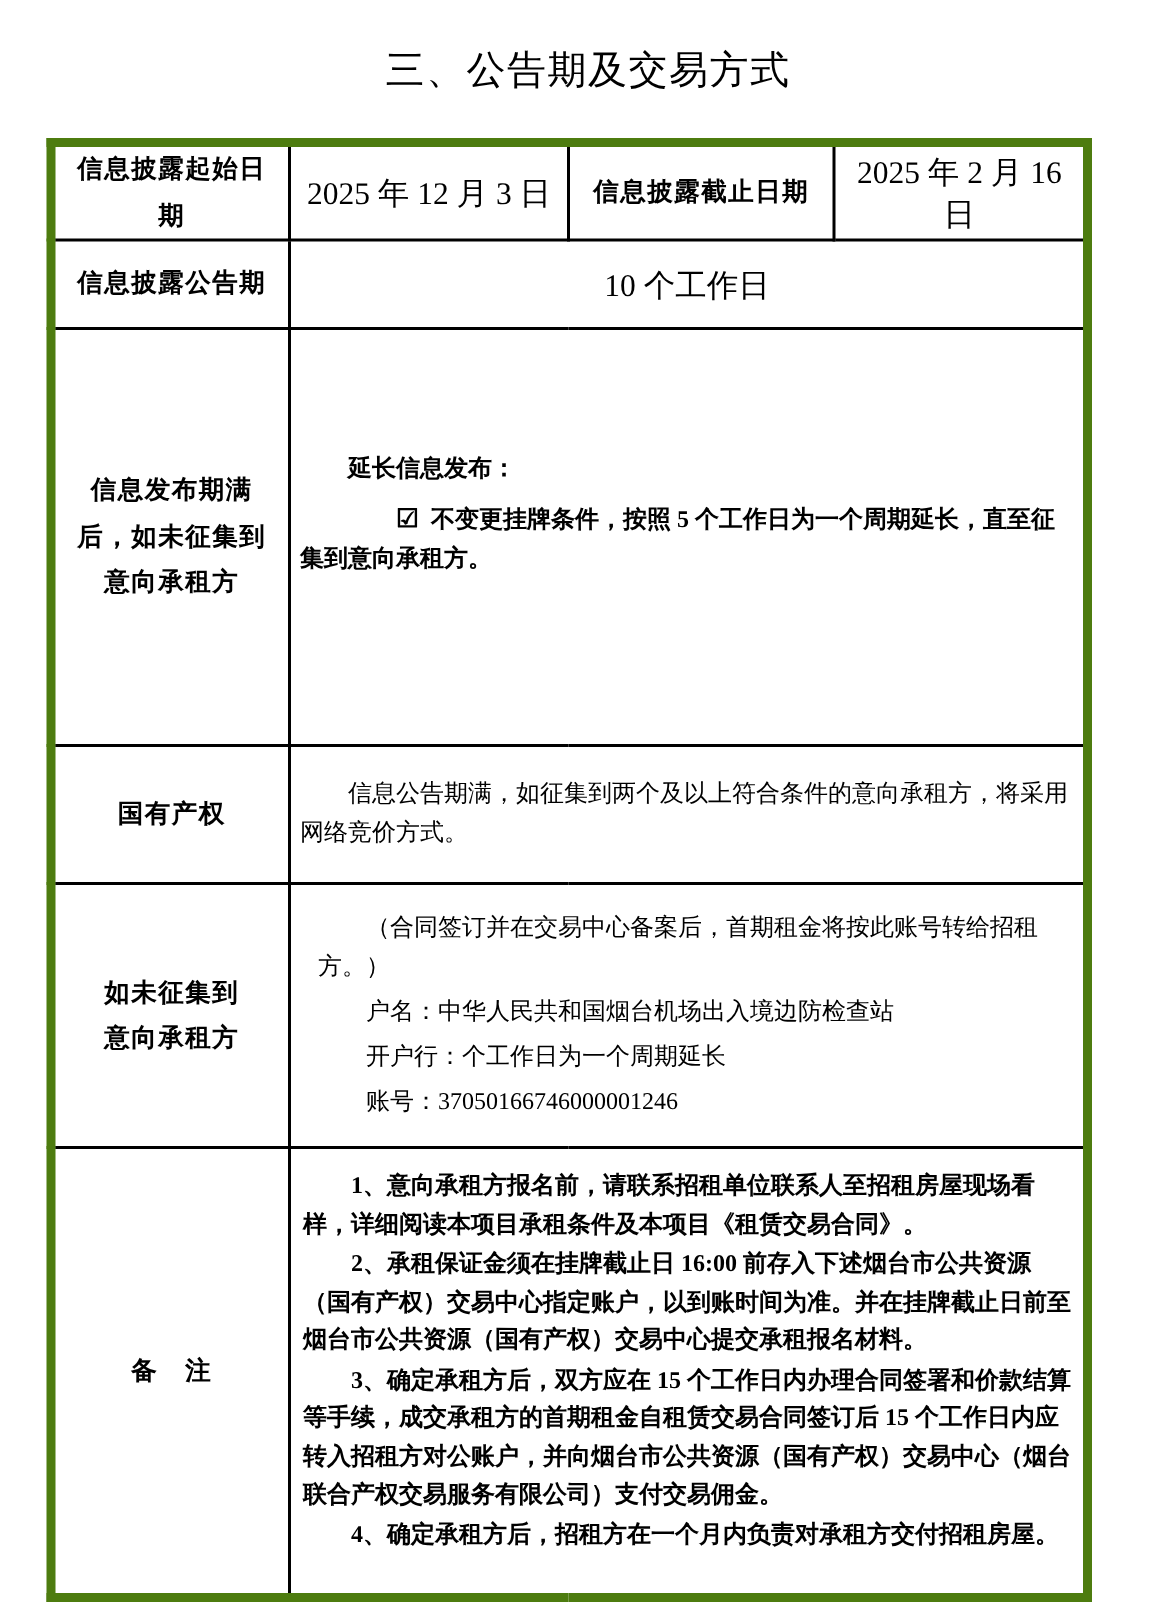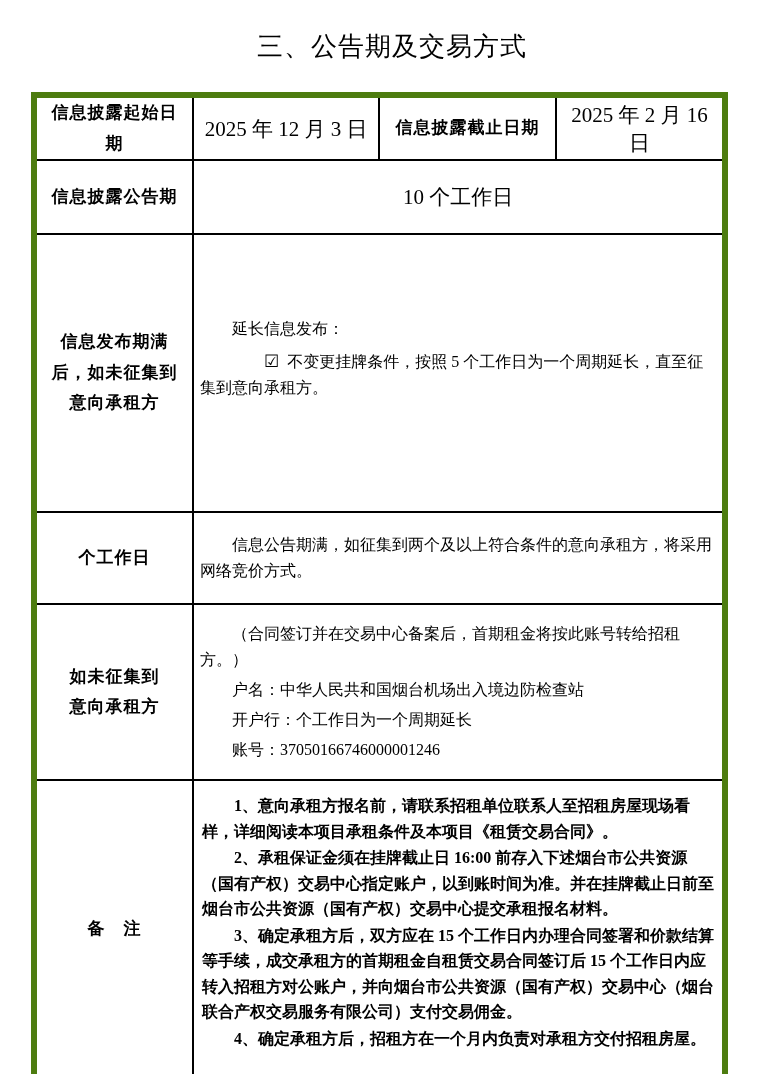--- a/index.html
+++ b/index.html
@@ -55,22 +55,22 @@
     font-size: 16px;
     vertical-align: middle;
     padding: 0 8px 0 6px;
     text-align: left;
   }
   .content p {
     margin: 7px 0;
     line-height: 26px;
     text-indent: 2em;
   }
-  .shift-up { padding-bottom: 30px; }
-  .account p { margin: 4px 0; line-height: 26px; text-indent: 2em; }
+  .shift-up { padding-bottom: 30px; font-weight: bold; }
+  .account p { margin: 4px 12px; line-height: 26px; text-indent: 2em; }
   .remark {
     vertical-align: top;
     padding: 12px 8px 0 8px;
     font-size: 16px;
     text-align: left;
   }
   .remark p {
     margin: 0 0 1px 0;
     line-height: 25.5px;
     text-indent: 2em;
@@ -98,35 +98,35 @@
     </colgroup>
 
     <tbody>
         <tr style="height:60px">
       <td class="lbl">信息披露起始日期</td>
       <td class="val">2025 年 12 月 3 日</td>
       <td class="lbl">信息披露截止日期</td>
       <td class="val">2025 年 2 月 16 日</td>
     </tr>
 
-    <tr style="height:74px">
+    <tr style="height:59px">
       <td class="lbl">信息披露公告期</td>
       <td class="val" colspan="3">10 个工作日</td>
     </tr>
 
     <tr style="height:278px">
       <td class="lbl">信息发布期满后，如未征集到意向承租方</td>
       <td class="content shift-up" colspan="3">
         <p>延长信息发布：</p>
         <p><span class="checkbox">☑</span><span>不变更挂牌条件，按照 5 个工作日为一个周期延长，直至征集到意向承租方。</span></p>
       </td>
     </tr>
 
     <tr style="height:92px">
-      <td class="lbl">个工作日</td>
+      <td class="lbl">国有产权</td>
       <td class="content" colspan="3">
         <p>信息公告期满，如征集到两个及以上符合条件的意向承租方，将采用网络竞价方式。</p>
       </td>
     </tr>
 
     <tr style="height:176px">
       <td class="lbl"><span class="narrow">如未征集到意向承租方</span></td>
       <td class="content account" colspan="3">
         <p>（合同签订并在交易中心备案后，首期租金将按此账号转给招租方。）</p>
         <p>户名：中华人民共和国烟台机场出入境边防检查站</p>

